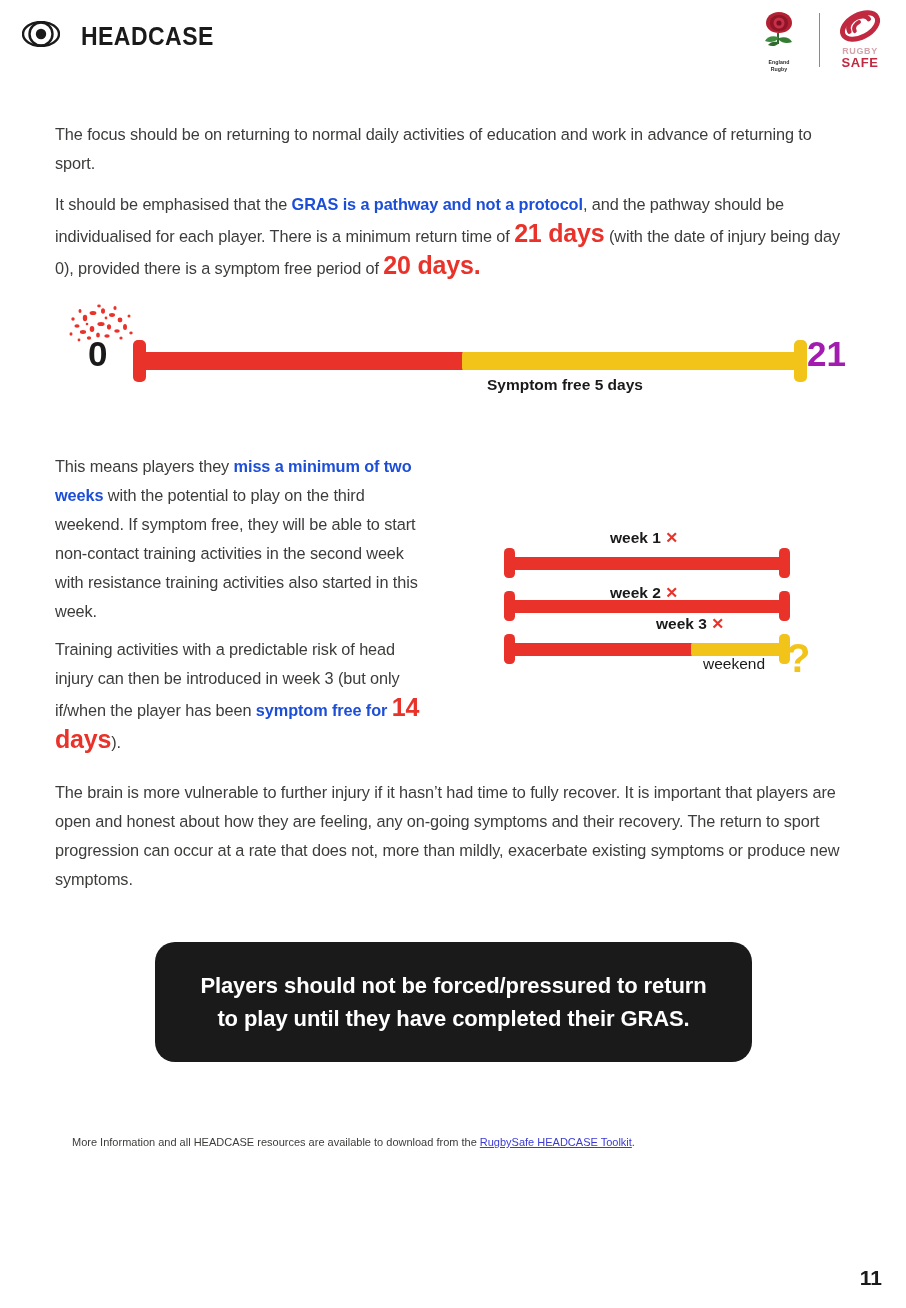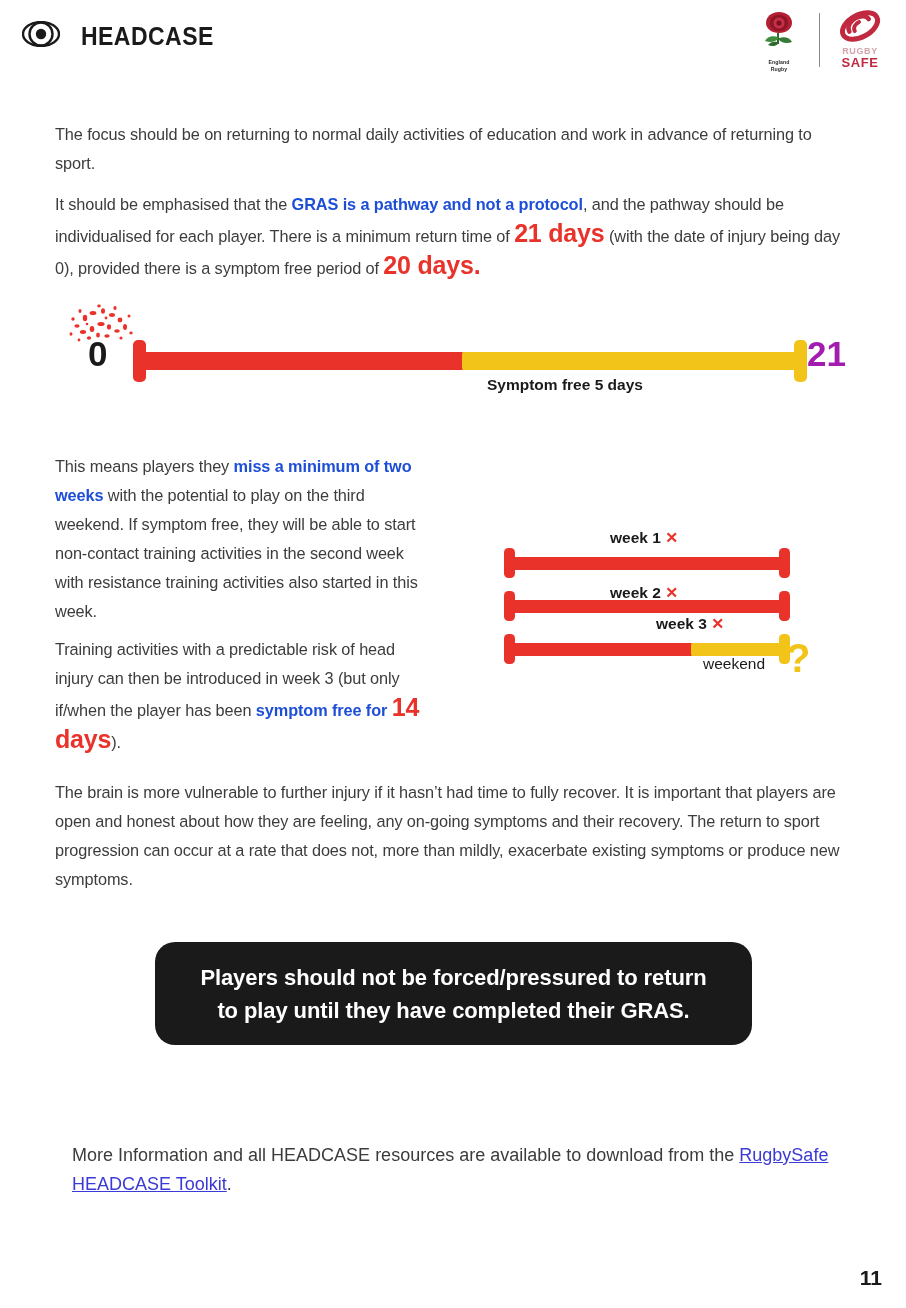--- a/index.html
+++ b/index.html
@@ -185,21 +185,21 @@
     color: #f2c319;
     line-height: 1;
   }
 
   
   .callout {
     position: absolute;
     left: 155px;
     top: 942px;
     width: 597px;
-    height: 103px;
+    height: 120px;
     background: #1a1a1a;
     border-radius: 20px;
     display: flex;
     align-items: center;
     justify-content: center;
     box-sizing: border-box;
     padding: 0 40px;
   }
   .callout-text {
     color: #ffffff;
@@ -209,24 +209,23 @@
     text-align: center;
     letter-spacing: -0.1px;
   }
 
   
   .footer-note {
     position: absolute;
     left: 72px;
     top: 1128px;
     width: 790px;
-    font-size: 18px;
+    font-size: 11px;
     line-height: 29px;
     color: #3c3c3b;
-    margin-top: 13px;
   }
   .footer-link {
     color: #3a3ad4;
     text-decoration: underline;
   }
   .page-number {
     position: absolute;
     right: 24px;
     bottom: 18px;
     font-size: 21px;

